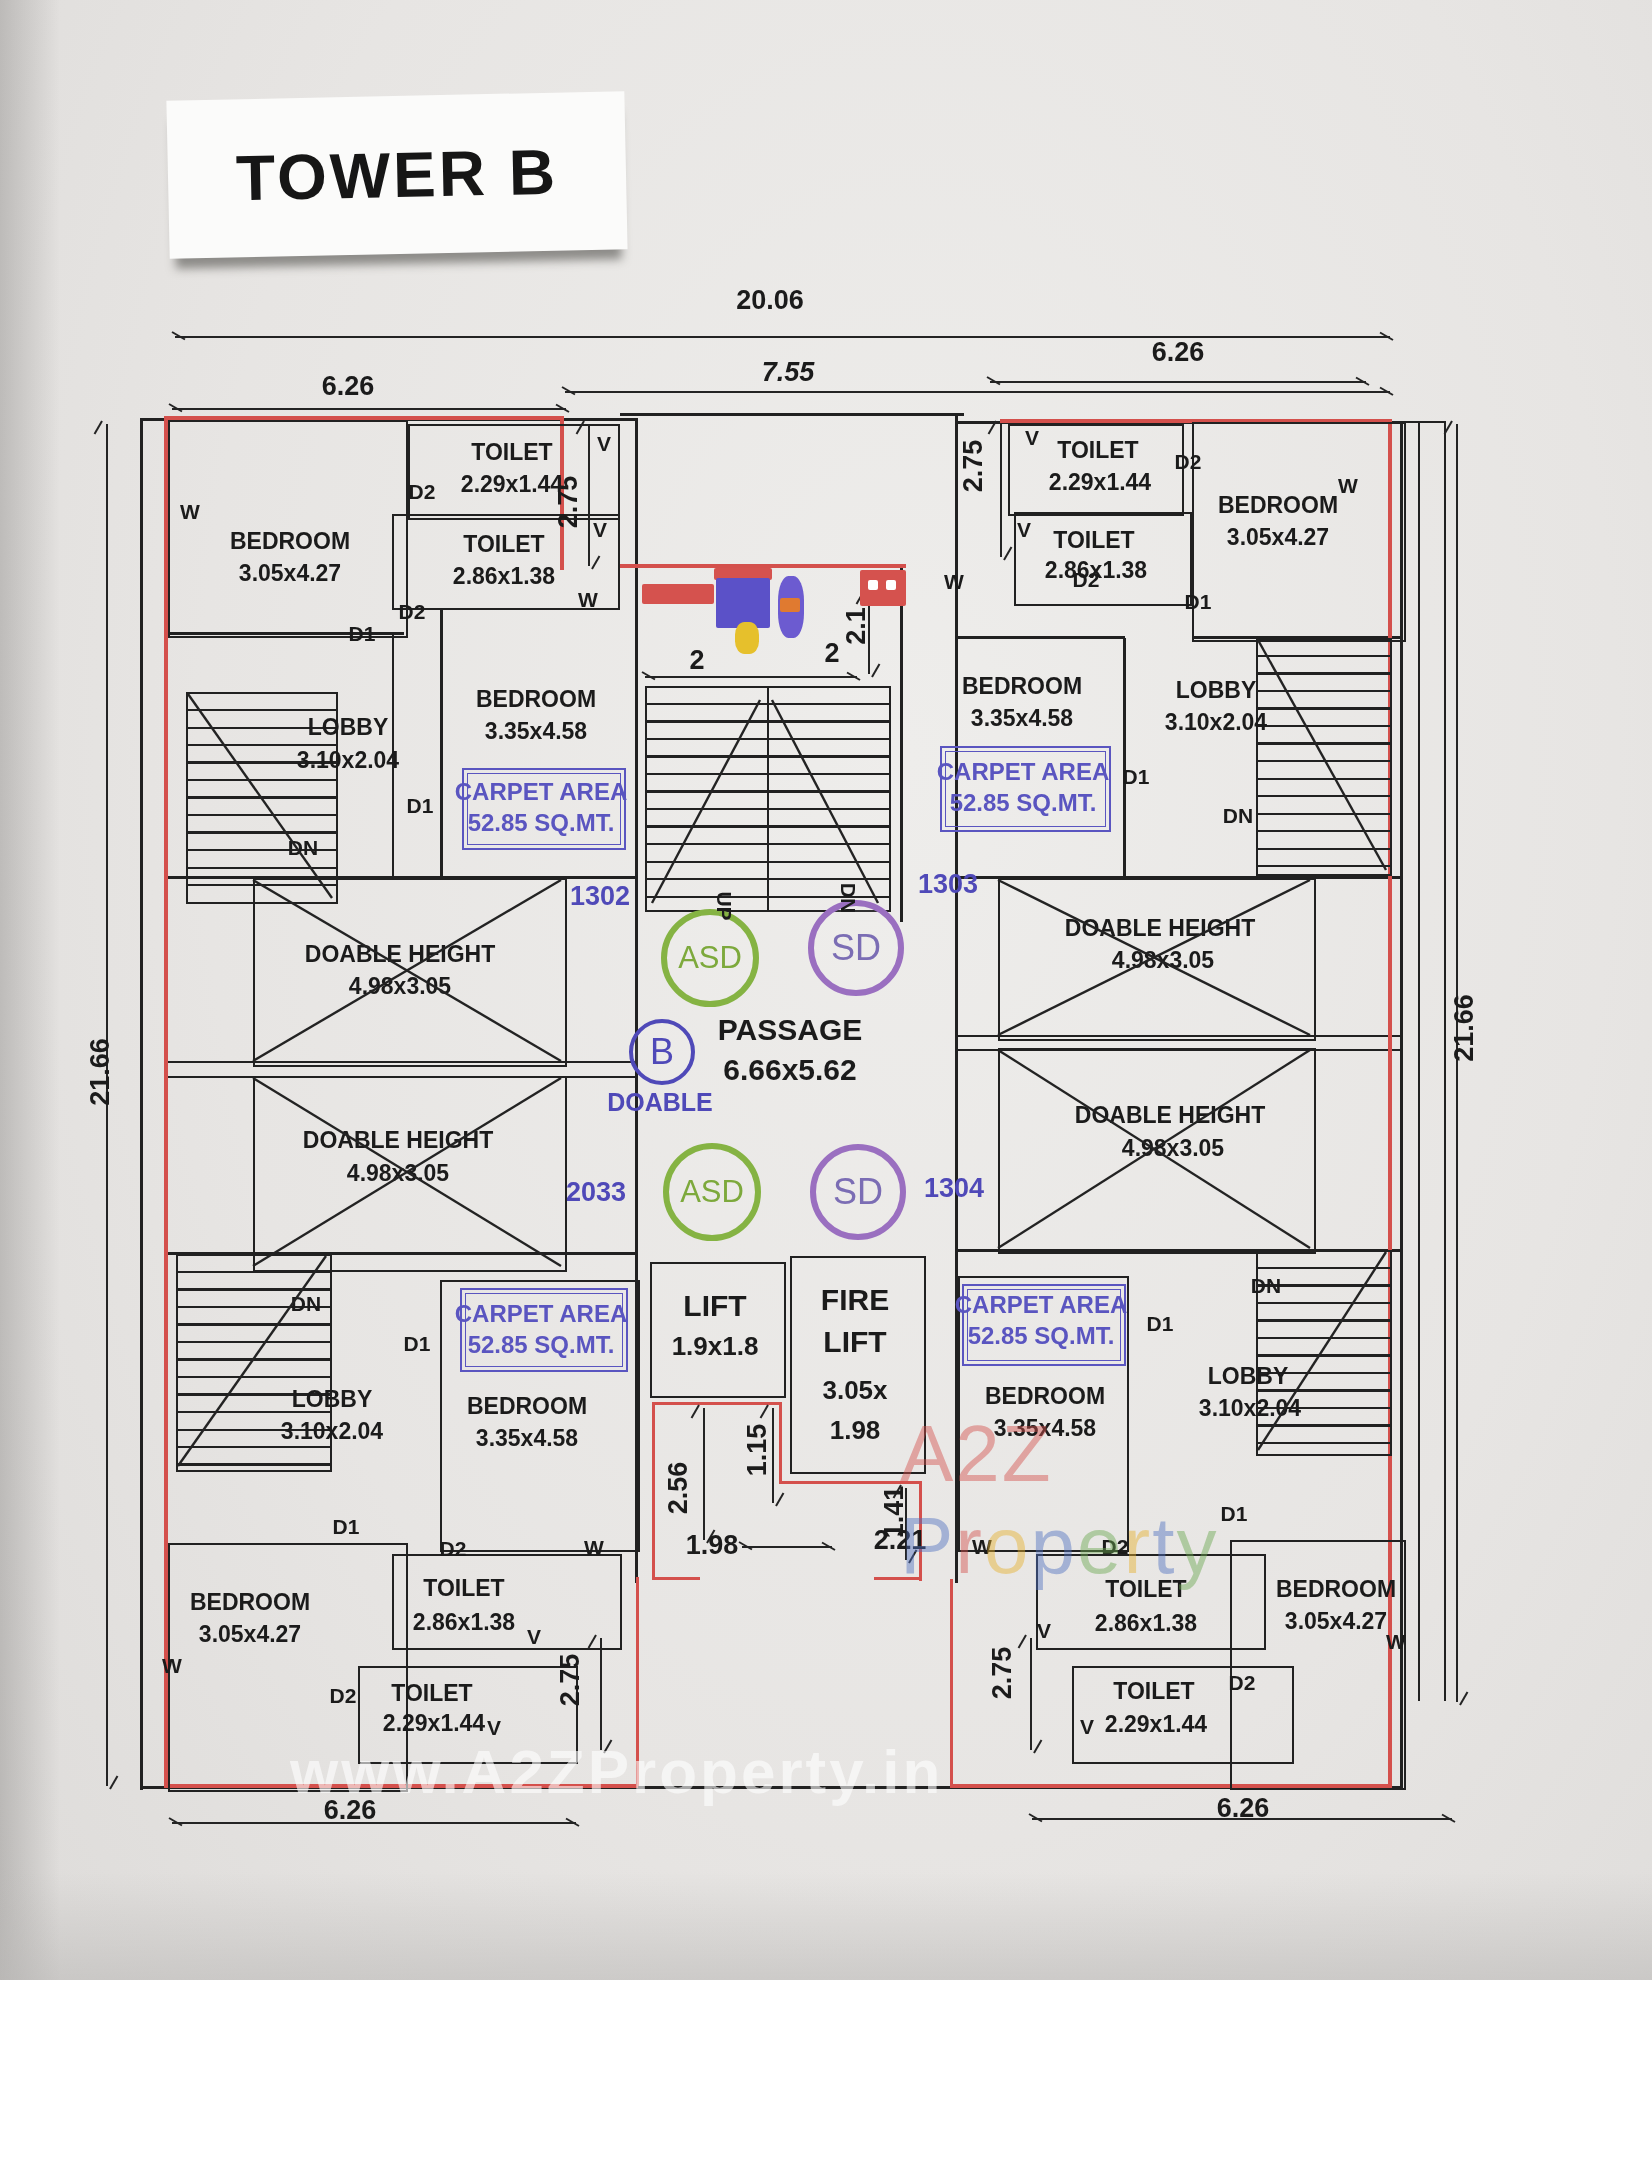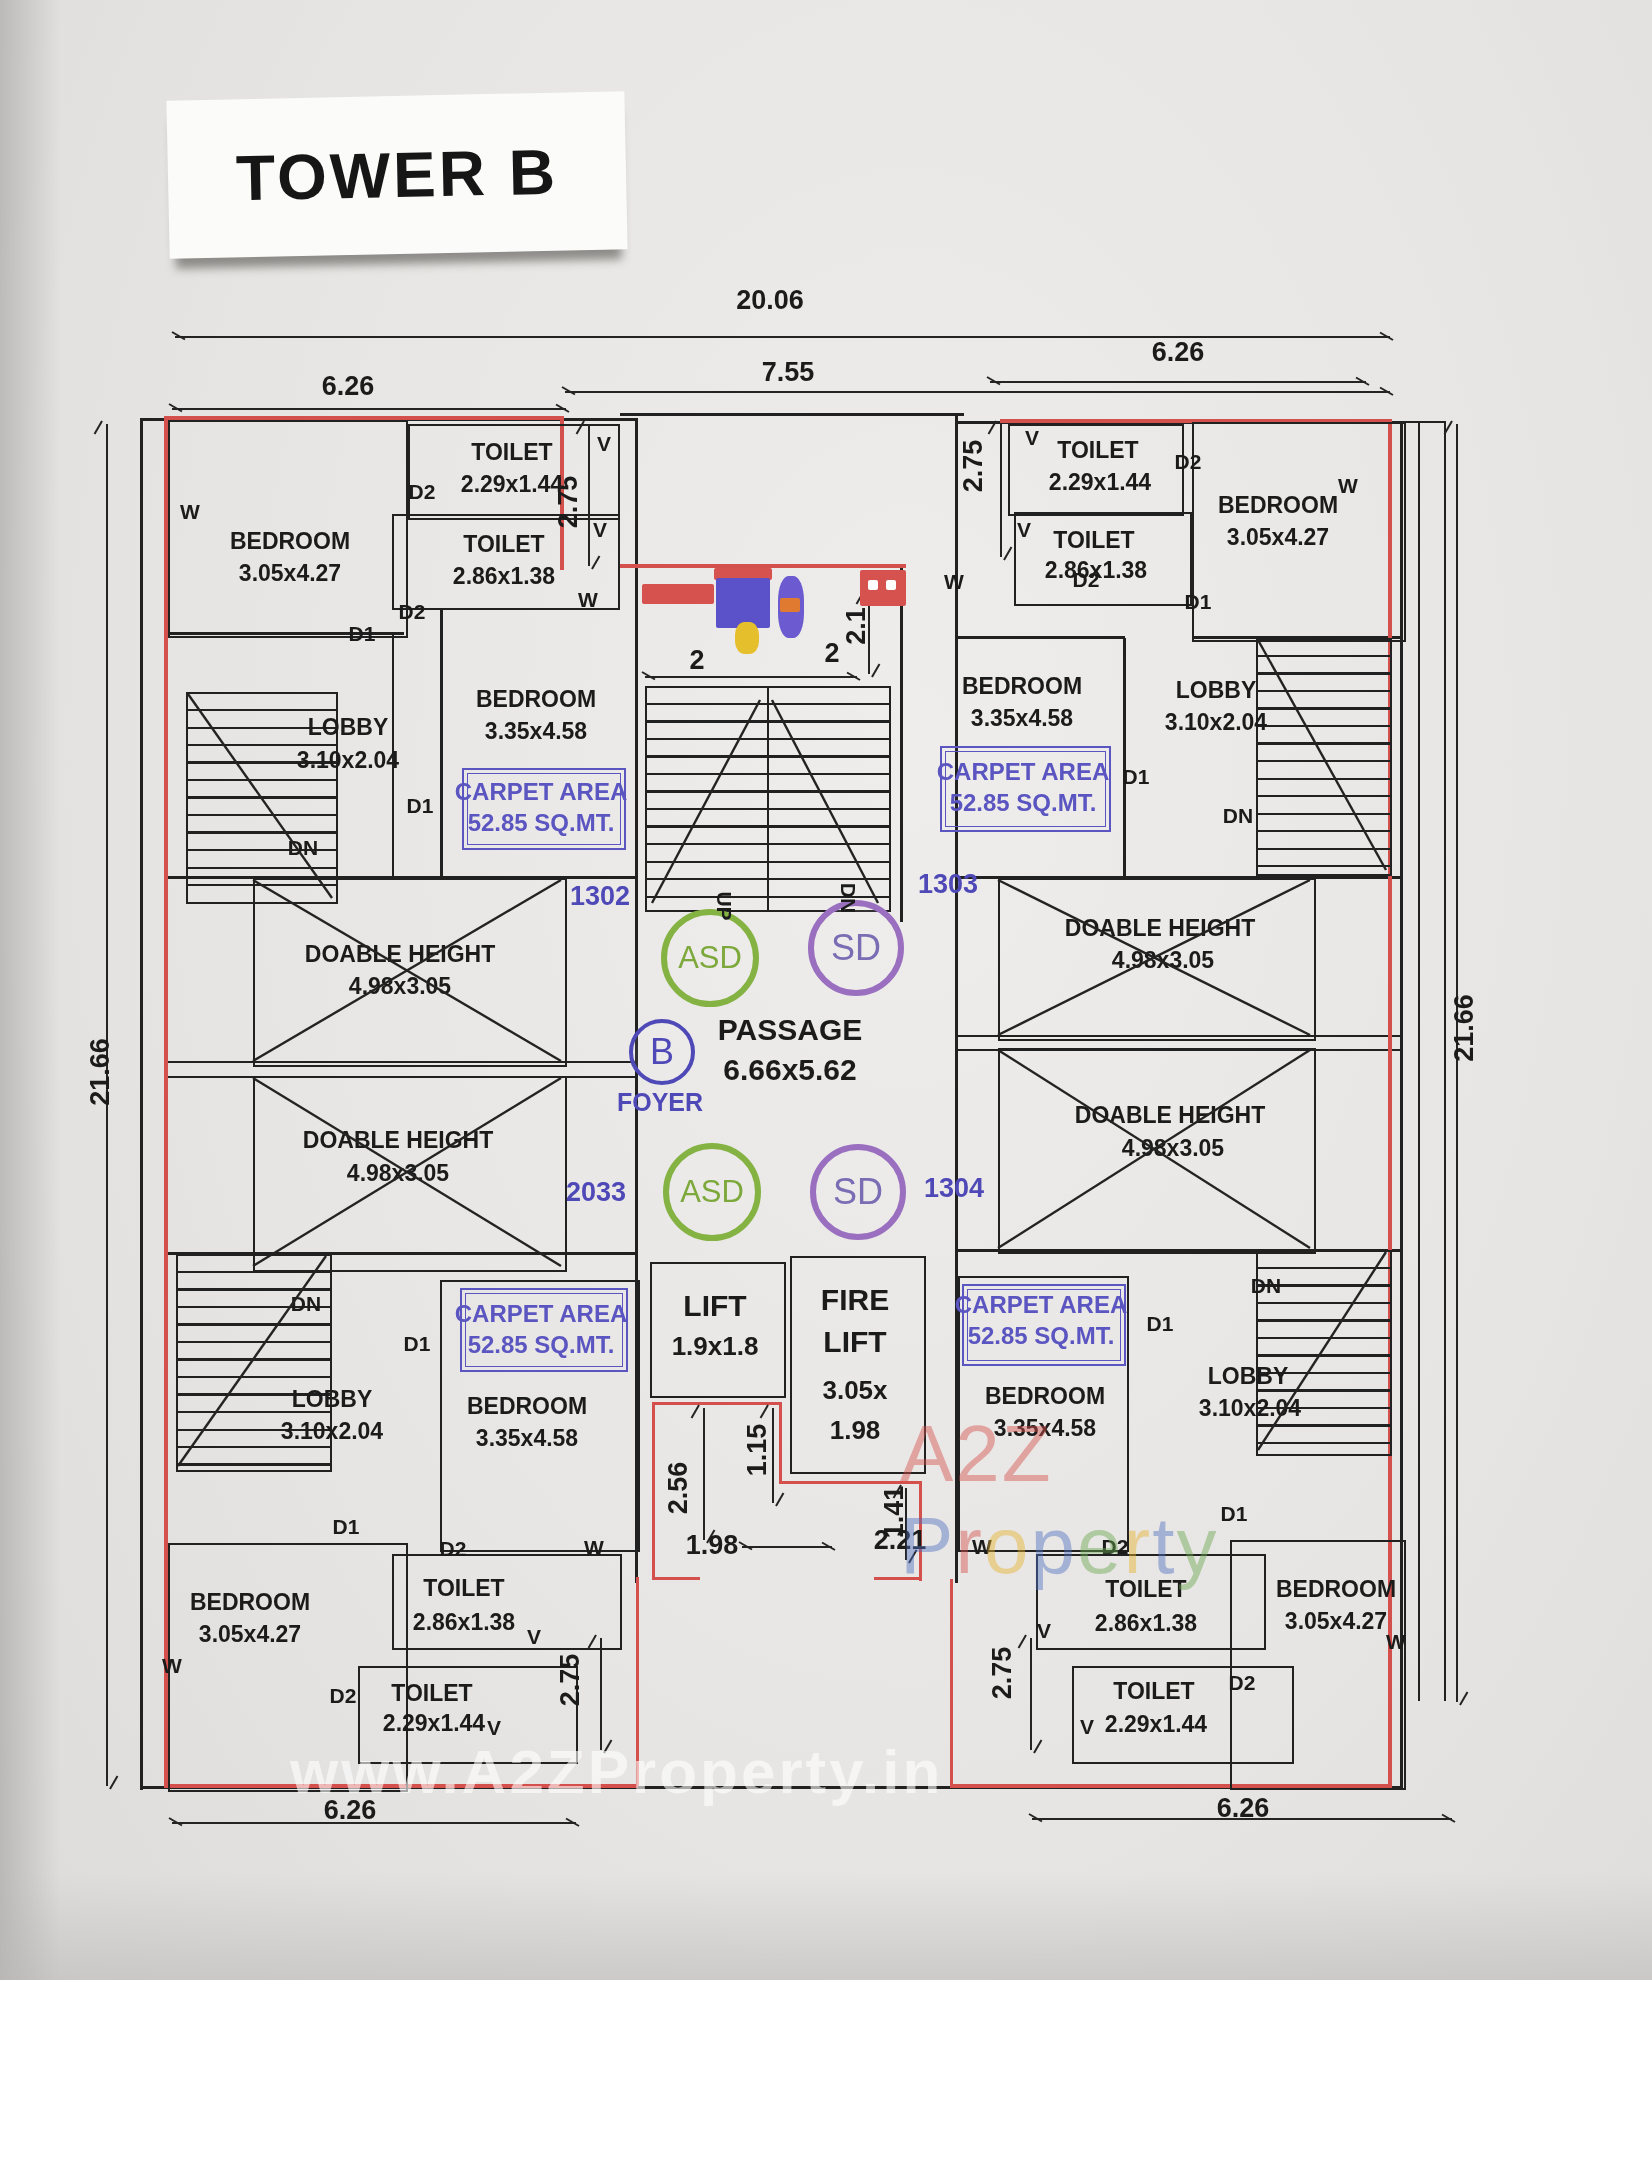--- a/index.html
+++ b/index.html
@@ -165,21 +165,21 @@
       <div class="fixture" style="left: 780px; top: 598px; width: 20px; height: 14px; background: rgb(224, 122, 48); border-radius: 2px;"></div>
       <div class="fixture" style="left: 860px; top: 570px; width: 46px; height: 36px; background: rgb(213, 82, 78); border-radius: 2px;"></div>
       <div class="fixture" style="left: 868px; top: 580px; width: 10px; height: 10px; background: rgb(255, 255, 255); border-radius: 2px;"></div>
       <div class="fixture" style="left: 886px; top: 580px; width: 10px; height: 10px; background: rgb(255, 255, 255); border-radius: 2px;"></div>
       <div class="circ circ-asd" style="left: 710px; top: 958px;">ASD</div>
       <div class="circ circ-sd" style="left: 856px; top: 948px;">SD</div>
       <div class="circ circ-b" style="left: 662px; top: 1052px;">B</div>
       <div class="circ circ-asd" style="left: 712px; top: 1192px;">ASD</div>
       <div class="circ circ-sd" style="left: 858px; top: 1192px;">SD</div>
       <div class="lbl d" style="left: 770px; top: 300px;">20.06</div>
-      <div class="lbl d" style="left: 788px; top: 372px;">7.55</div>
+      <div class="lbl d" style="left: 788px; top: 372px; font-style: italic;">7.55</div>
       <div class="lbl d" style="left: 348px; top: 386px;">6.26</div>
       <div class="lbl d" style="left: 1178px; top: 352px;">6.26</div>
       <div class="lbl d v" style="left: 100px; top: 1072px;">21.66</div>
       <div class="lbl d v" style="left: 1464px; top: 1028px;">21.66</div>
       <div class="lbl d v" style="left: 568px; top: 502px;">2.75</div>
       <div class="lbl d v" style="left: 973px; top: 466px;">2.75</div>
       <div class="lbl d v" style="left: 856px; top: 626px;">2.1</div>
       <div class="lbl d" style="left: 697px; top: 660px;">2</div>
       <div class="lbl d" style="left: 832px; top: 653px;">2</div>
       <div class="lbl d v" style="left: 678px; top: 1488px;">2.56</div>
@@ -234,21 +234,21 @@
       <div class="lbl c" style="left: 1023px; top: 772px;">CARPET AREA</div>
       <div class="lbl c" style="left: 1023px; top: 803px;">52.85 SQ.MT.</div>
       <div class="lbl s" style="left: 1136px; top: 777px;">D1</div>
       <div class="lbl t" style="left: 1216px; top: 690px;">LOBBY</div>
       <div class="lbl t" style="left: 1216px; top: 722px;">3.10x2.04</div>
       <div class="lbl s" style="left: 1238px; top: 816px;">DN</div>
       <div class="lbl s r90" style="left: 724px; top: 906px;">UP</div>
       <div class="lbl s r90" style="left: 848px; top: 898px;">DN</div>
       <div class="lbl big" style="left: 790px; top: 1030px;">PASSAGE</div>
       <div class="lbl big" style="left: 790px; top: 1070px;">6.66x5.62</div>
-      <div class="lbl foyer" style="left: 660px; top: 1102px;">FOYER</div>
+      <div class="lbl foyer" style="left: 660px; top: 1102px;">DOABLE</div>
       <div class="lbl big" style="left: 715px; top: 1306px;">LIFT</div>
       <div class="lbl t2" style="left: 715px; top: 1346px;">1.9x1.8</div>
       <div class="lbl big" style="left: 855px; top: 1300px;">FIRE</div>
       <div class="lbl big" style="left: 855px; top: 1342px;">LIFT</div>
       <div class="lbl t2" style="left: 855px; top: 1390px;">3.05x</div>
       <div class="lbl t2" style="left: 855px; top: 1430px;">1.98</div>
       <div class="lbl t" style="left: 400px; top: 954px;">DOABLE HEIGHT</div>
       <div class="lbl t" style="left: 400px; top: 986px;">4.98x3.05</div>
       <div class="lbl t" style="left: 398px; top: 1140px;">DOABLE HEIGHT</div>
       <div class="lbl t" style="left: 398px; top: 1173px;">4.98x3.05</div>

